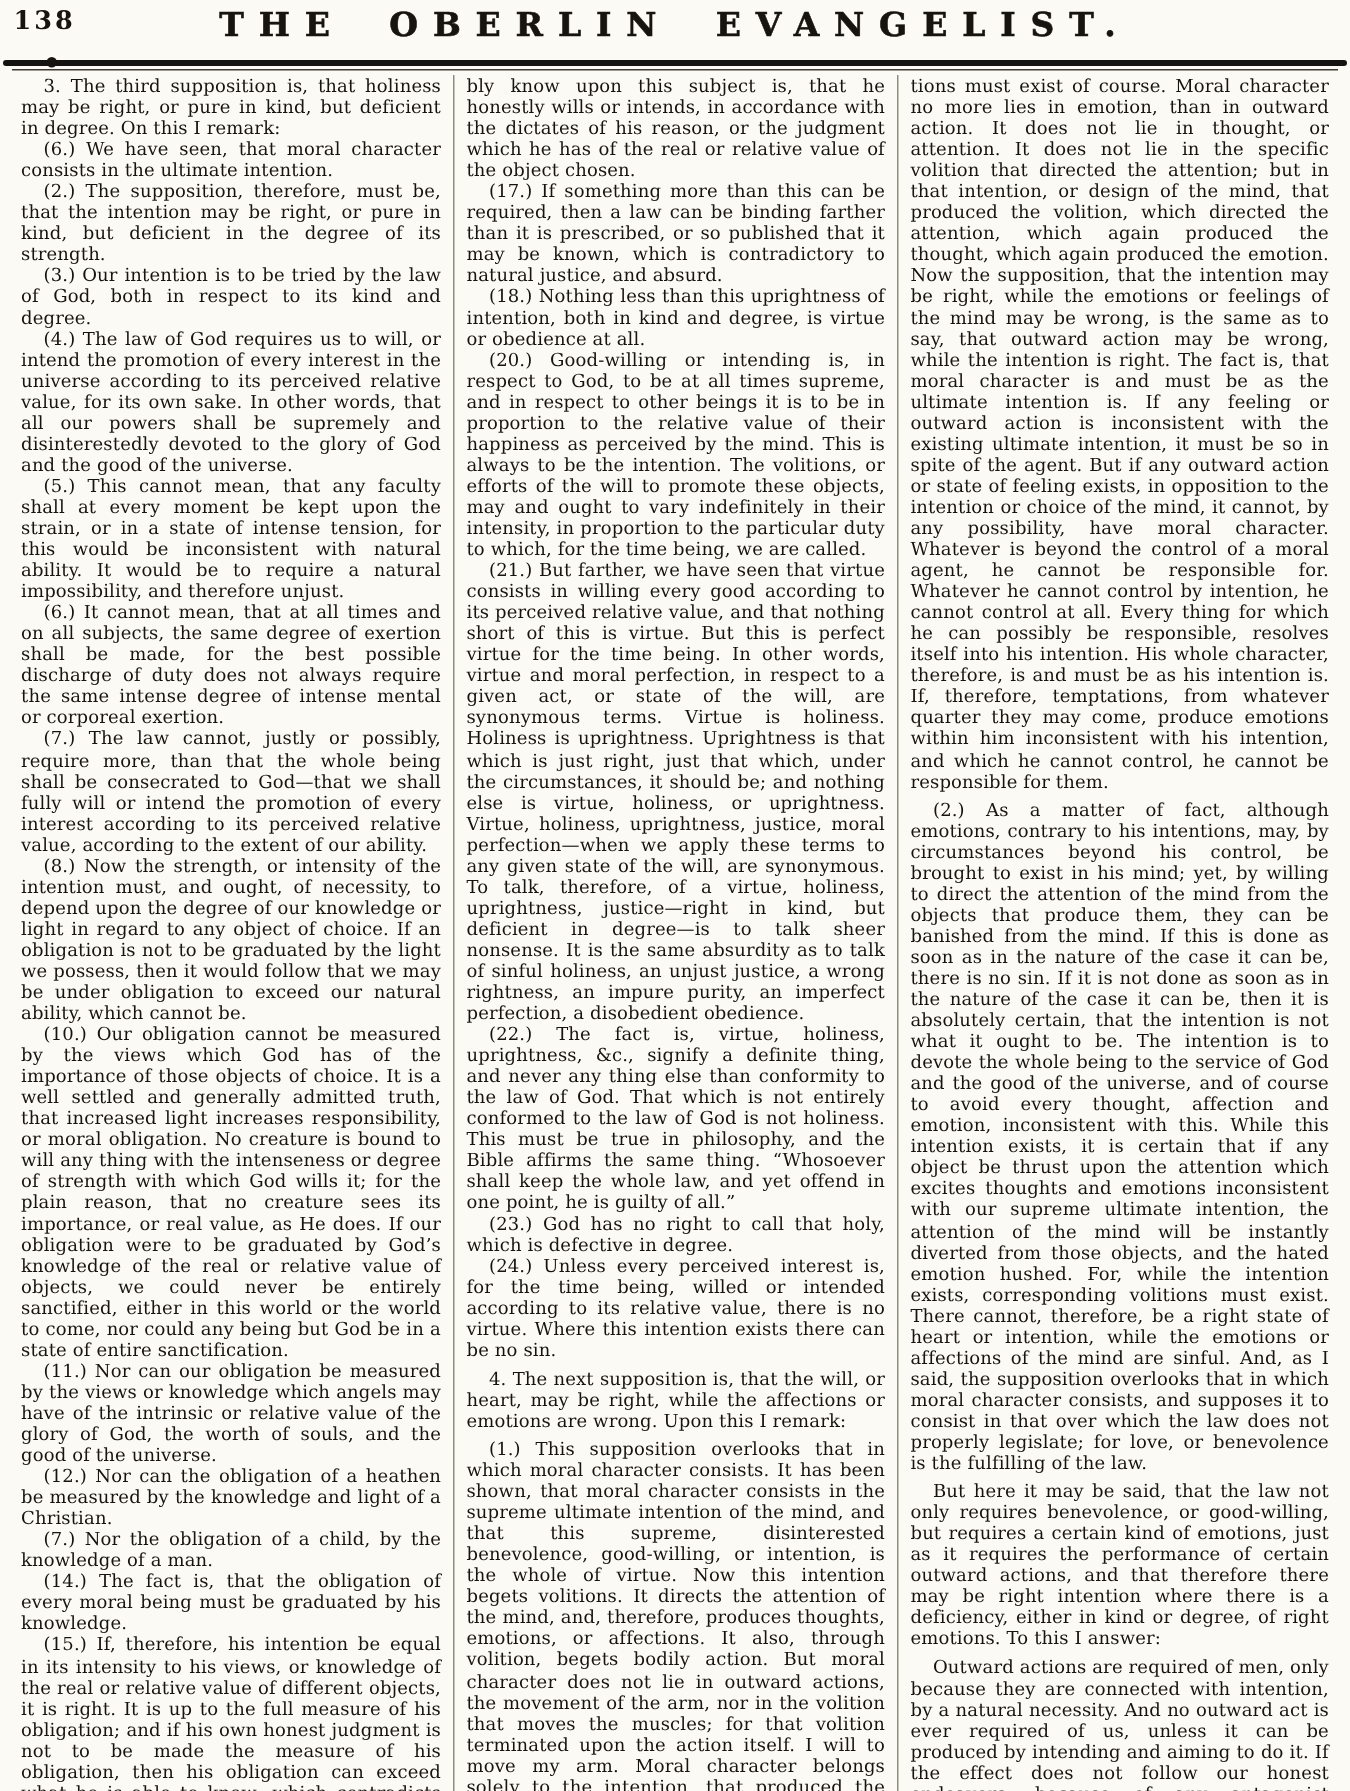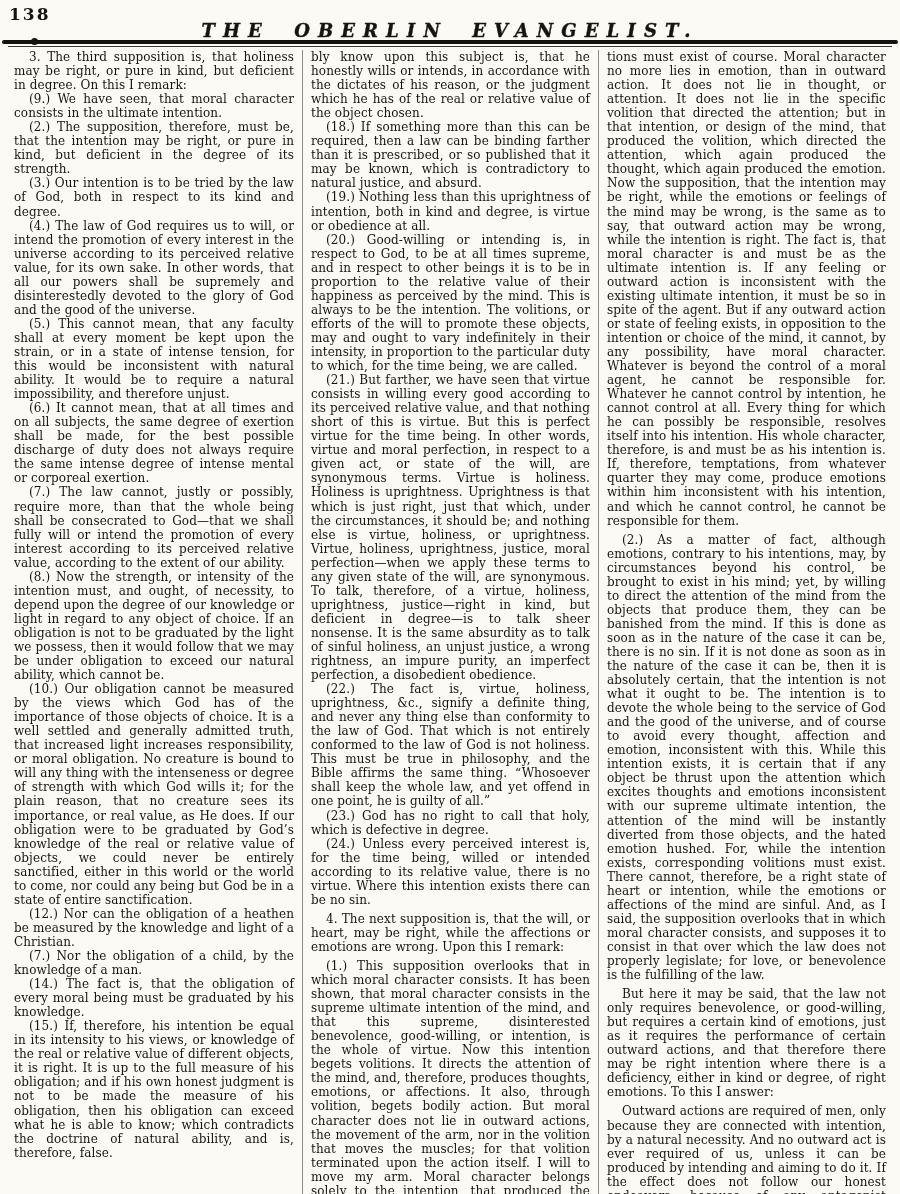--- a/index.html
+++ b/index.html
@@ -11,23 +11,23 @@
   }
   .page { position:relative; width:900px; height:1194px; }
 
   
   .header { position:relative; height:39px; }
   .page-number {
     position:absolute; left:9px; top:4px;
     font-size:17px; font-weight:bold; letter-spacing:2px;
   }
   .masthead {
-    text-align:center; padding-top:20px;
-    font-size:18px; font-weight:bold;
-    letter-spacing:0.45em; word-spacing:0.55em;font-style:italic;
+    text-align:center; padding-top:4px;
+    font-size:22px; font-weight:bold;
+    letter-spacing:0.45em; word-spacing:0.55em;
     -webkit-text-stroke:0.4px #17140f;
   }
   .rule-thick {
     height:4px; margin:1px 2px 0 2px; background:#15130f;
     border-radius:2px / 50%;
   }
   .rule-thin { height:1px; margin:2px 8px 0 8px; background:#3c3a33; }
 
   
   .columns {
@@ -65,38 +65,39 @@
   </div>
 
   <div class="rule-thick"></div>
   <div class="rule-thin"></div>
 
   <div class="ink-blot"></div>
 
   <div class="columns">
     <div class="column">
         <p class="para">3. The third supposition is, that holiness may be right, or pure in kind, but deficient in degree. On this I remark:</p>
-        <p class="para">(9.) We have seen, that moral character consists in the ultimate intention.</p>
+        <p class="para">(6.) We have seen, that moral character consists in the ultimate intention.</p>
         <p class="para">(2.) The supposition, therefore, must be, that the intention may be right, or pure in kind, but deficient in the degree of its strength.</p>
         <p class="para">(3.) Our intention is to be tried by the law of God, both in respect to its kind and degree.</p>
         <p class="para">(4.) The law of God requires us to will, or intend the promotion of every interest in the universe according to its perceived relative value, for its own sake.  In other words, that all our powers shall be supremely and disinterestedly devoted to the glory of God and the good of the universe.</p>
         <p class="para">(5.) This cannot mean, that any faculty shall at every moment be kept upon the strain, or in a state of intense tension, for this would be inconsistent with natural ability.  It would be to require a natural impossibility, and therefore unjust.</p>
         <p class="para">(6.) It cannot mean, that at all times and on all subjects, the same degree of exertion shall be made, for the best possible discharge of duty does not always require the same intense degree of intense mental or corporeal exertion.</p>
         <p class="para">(7.) The law cannot, justly or possibly, require more, than that the whole being shall be consecrated to God—that we shall fully will or intend the promotion of every interest according to its perceived relative value, according to the extent of our ability.</p>
         <p class="para">(8.) Now the strength, or intensity of the intention must, and ought, of necessity, to depend upon the degree of our knowledge or light in regard to any object of choice.  If an obligation is not to be graduated by the light we possess, then it would follow that we may be under obligation to exceed our natural ability, which cannot be.</p>
         <p class="para">(10.) Our obligation cannot be measured by the views which God has of the importance of those objects of choice.  It is a well settled and generally admitted truth, that increased light increases responsibility, or moral obligation.  No creature is bound to will any thing with the intenseness or degree of strength with which God wills it; for the plain reason, that no creature sees its importance, or real value, as He does.  If our obligation were to be graduated by God’s knowledge of the real or relative value of objects, we could never be entirely sanctified, either in this world or the world to come, nor could any being but God be in a state of entire sanctification.</p>
+        <p class="para">(11.) Nor can our obligation be measured by the views or knowledge which angels may have of the intrinsic or relative value of the glory of God, the worth of souls, and the good of the universe.</p>
         <p class="para">(12.) Nor can the obligation of a heathen be measured by the knowledge and light of a Christian.</p>
         <p class="para">(7.) Nor the obligation of a child, by the knowledge of a man.</p>
         <p class="para">(14.) The fact is, that the obligation of every moral being must be graduated by his knowledge.</p>
         <p class="para">(15.) If, therefore, his intention be equal in its intensity to his views, or knowledge of the real or relative value of different objects, it is right.  It is up to the full measure of his obligation; and if his own honest judgment is not to be made the measure of his obligation, then his obligation can exceed what he is able to know; which contradicts the doctrine of natural ability, and is, therefore, false.</p>
       </div>
     <div class="column">
         <p class="para cont">bly know upon this subject is, that he honestly wills or intends, in accordance with the dictates of his reason, or the judgment which he has of the real or relative value of the object chosen.</p>
-        <p class="para">(18.) If something more than this can be required, then a law can be binding farther than it is prescribed, or so published that it may be known, which is contradictory to natural justice, and absurd.</p>
-        <p class="para">(19.) Nothing less than this uprightness of intention, both in kind and degree, is virtue or obedience at all.</p>
+        <p class="para">(17.) If something more than this can be required, then a law can be binding farther than it is prescribed, or so published that it may be known, which is contradictory to natural justice, and absurd.</p>
+        <p class="para">(18.) Nothing less than this uprightness of intention, both in kind and degree, is virtue or obedience at all.</p>
         <p class="para">(20.) Good-willing or intending is, in respect to God, to be at all times supreme, and in respect to other beings it is to be in proportion to the relative value of their happiness as perceived by the mind.  This is always to be the intention.  The volitions, or efforts of the will to promote these objects, may and ought to vary indefinitely in their intensity, in proportion to the particular duty to which, for the time being, we are called.</p>
         <p class="para">(21.) But farther, we have seen that virtue consists in willing every good according to its perceived relative value, and that nothing short of this is virtue.  But this is perfect virtue for the time being.  In other words, virtue and moral perfection, in respect to a given act, or state of the will, are synonymous terms.  Virtue is holiness.  Holiness is uprightness.  Uprightness is that which is just right, just that which, under the circumstances, it should be; and nothing else is virtue, holiness, or uprightness.  Virtue, holiness, uprightness, justice, moral perfection—when we apply these terms to any given state of the will, are synonymous.  To talk, therefore, of a virtue, holiness, uprightness, justice—right in kind, but deficient in degree—is to talk sheer nonsense.  It is the same absurdity as to talk of sinful holiness, an unjust justice, a wrong rightness, an impure purity, an imperfect perfection, a disobedient obedience.</p>
         <p class="para">(22.) The fact is, virtue, holiness, uprightness, &amp;c., signify a definite thing, and never any thing else than conformity to the law of God.  That which is not entirely conformed to the law of God is not holiness.  This must be true in philosophy, and the Bible affirms the same thing.  “Whosoever shall keep the whole law, and yet offend in one point, he is guilty of all.”</p>
         <p class="para">(23.) God has no right to call that holy, which is defective in degree.</p>
         <p class="para">(24.) Unless every perceived interest is, for the time being, willed or intended according to its relative value, there is no virtue.  Where this intention exists there can be no sin.</p>
         <p class="para gap">4. The next supposition is, that the will, or heart, may be right, while the affections or emotions are wrong.  Upon this I remark:</p>
         <p class="para gap">(1.) This supposition overlooks that in which moral character consists.  It has been shown, that moral character consists in the supreme ultimate intention of the mind, and that this supreme, disinterested benevolence, good-willing, or intention, is the whole of virtue.  Now this intention begets volitions.  It directs the attention of the mind, and, therefore, produces thoughts, emotions, or affections.  It also, through volition, begets bodily action.  But moral character does not lie in outward actions, the movement of the arm, nor in the volition that moves the muscles; for that volition terminated upon the action itself.  I will to move my arm.  Moral character belongs solely to the intention, that produced the volition, that moved the muscles, to the performance of the outward act.  So intention produces the volition that directs the attention of the mind to a given object.  Attention, by a natural necessity, produces thought, affection, or emotion.  Now thought, affection, or emotion, are all connected with volition by a natural necessity; that is—if the attention is directed to an object, corresponding thoughts and emo-</p>
       </div>
     <div class="column">
         <p class="para cont">tions must exist of course.  Moral character no more lies in emotion, than in outward action.  It does not lie in thought, or attention.  It does not lie in the specific volition that directed the attention; but in that intention, or design of the mind, that produced the volition, which directed the attention, which again produced the thought, which again produced the emotion.  Now the supposition, that the intention may be right, while the emotions or feelings of the mind may be wrong, is the same as to say, that outward action may be wrong, while the intention is right.  The fact is, that moral character is and must be as the ultimate intention is.  If any feeling or outward action is inconsistent with the existing ultimate intention, it must be so in spite of the agent.  But if any outward action or state of feeling exists, in opposition to the intention or choice of the mind, it cannot, by any possibility, have moral character.  Whatever is beyond the control of a moral agent, he cannot be responsible for.  Whatever he cannot control by intention, he cannot control at all.  Every thing for which he can possibly be responsible, resolves itself into his intention.  His whole character, therefore, is and must be as his intention is.  If, therefore, temptations, from whatever quarter they may come, produce emotions within him inconsistent with his intention, and which he cannot control, he cannot be responsible for them.</p>

